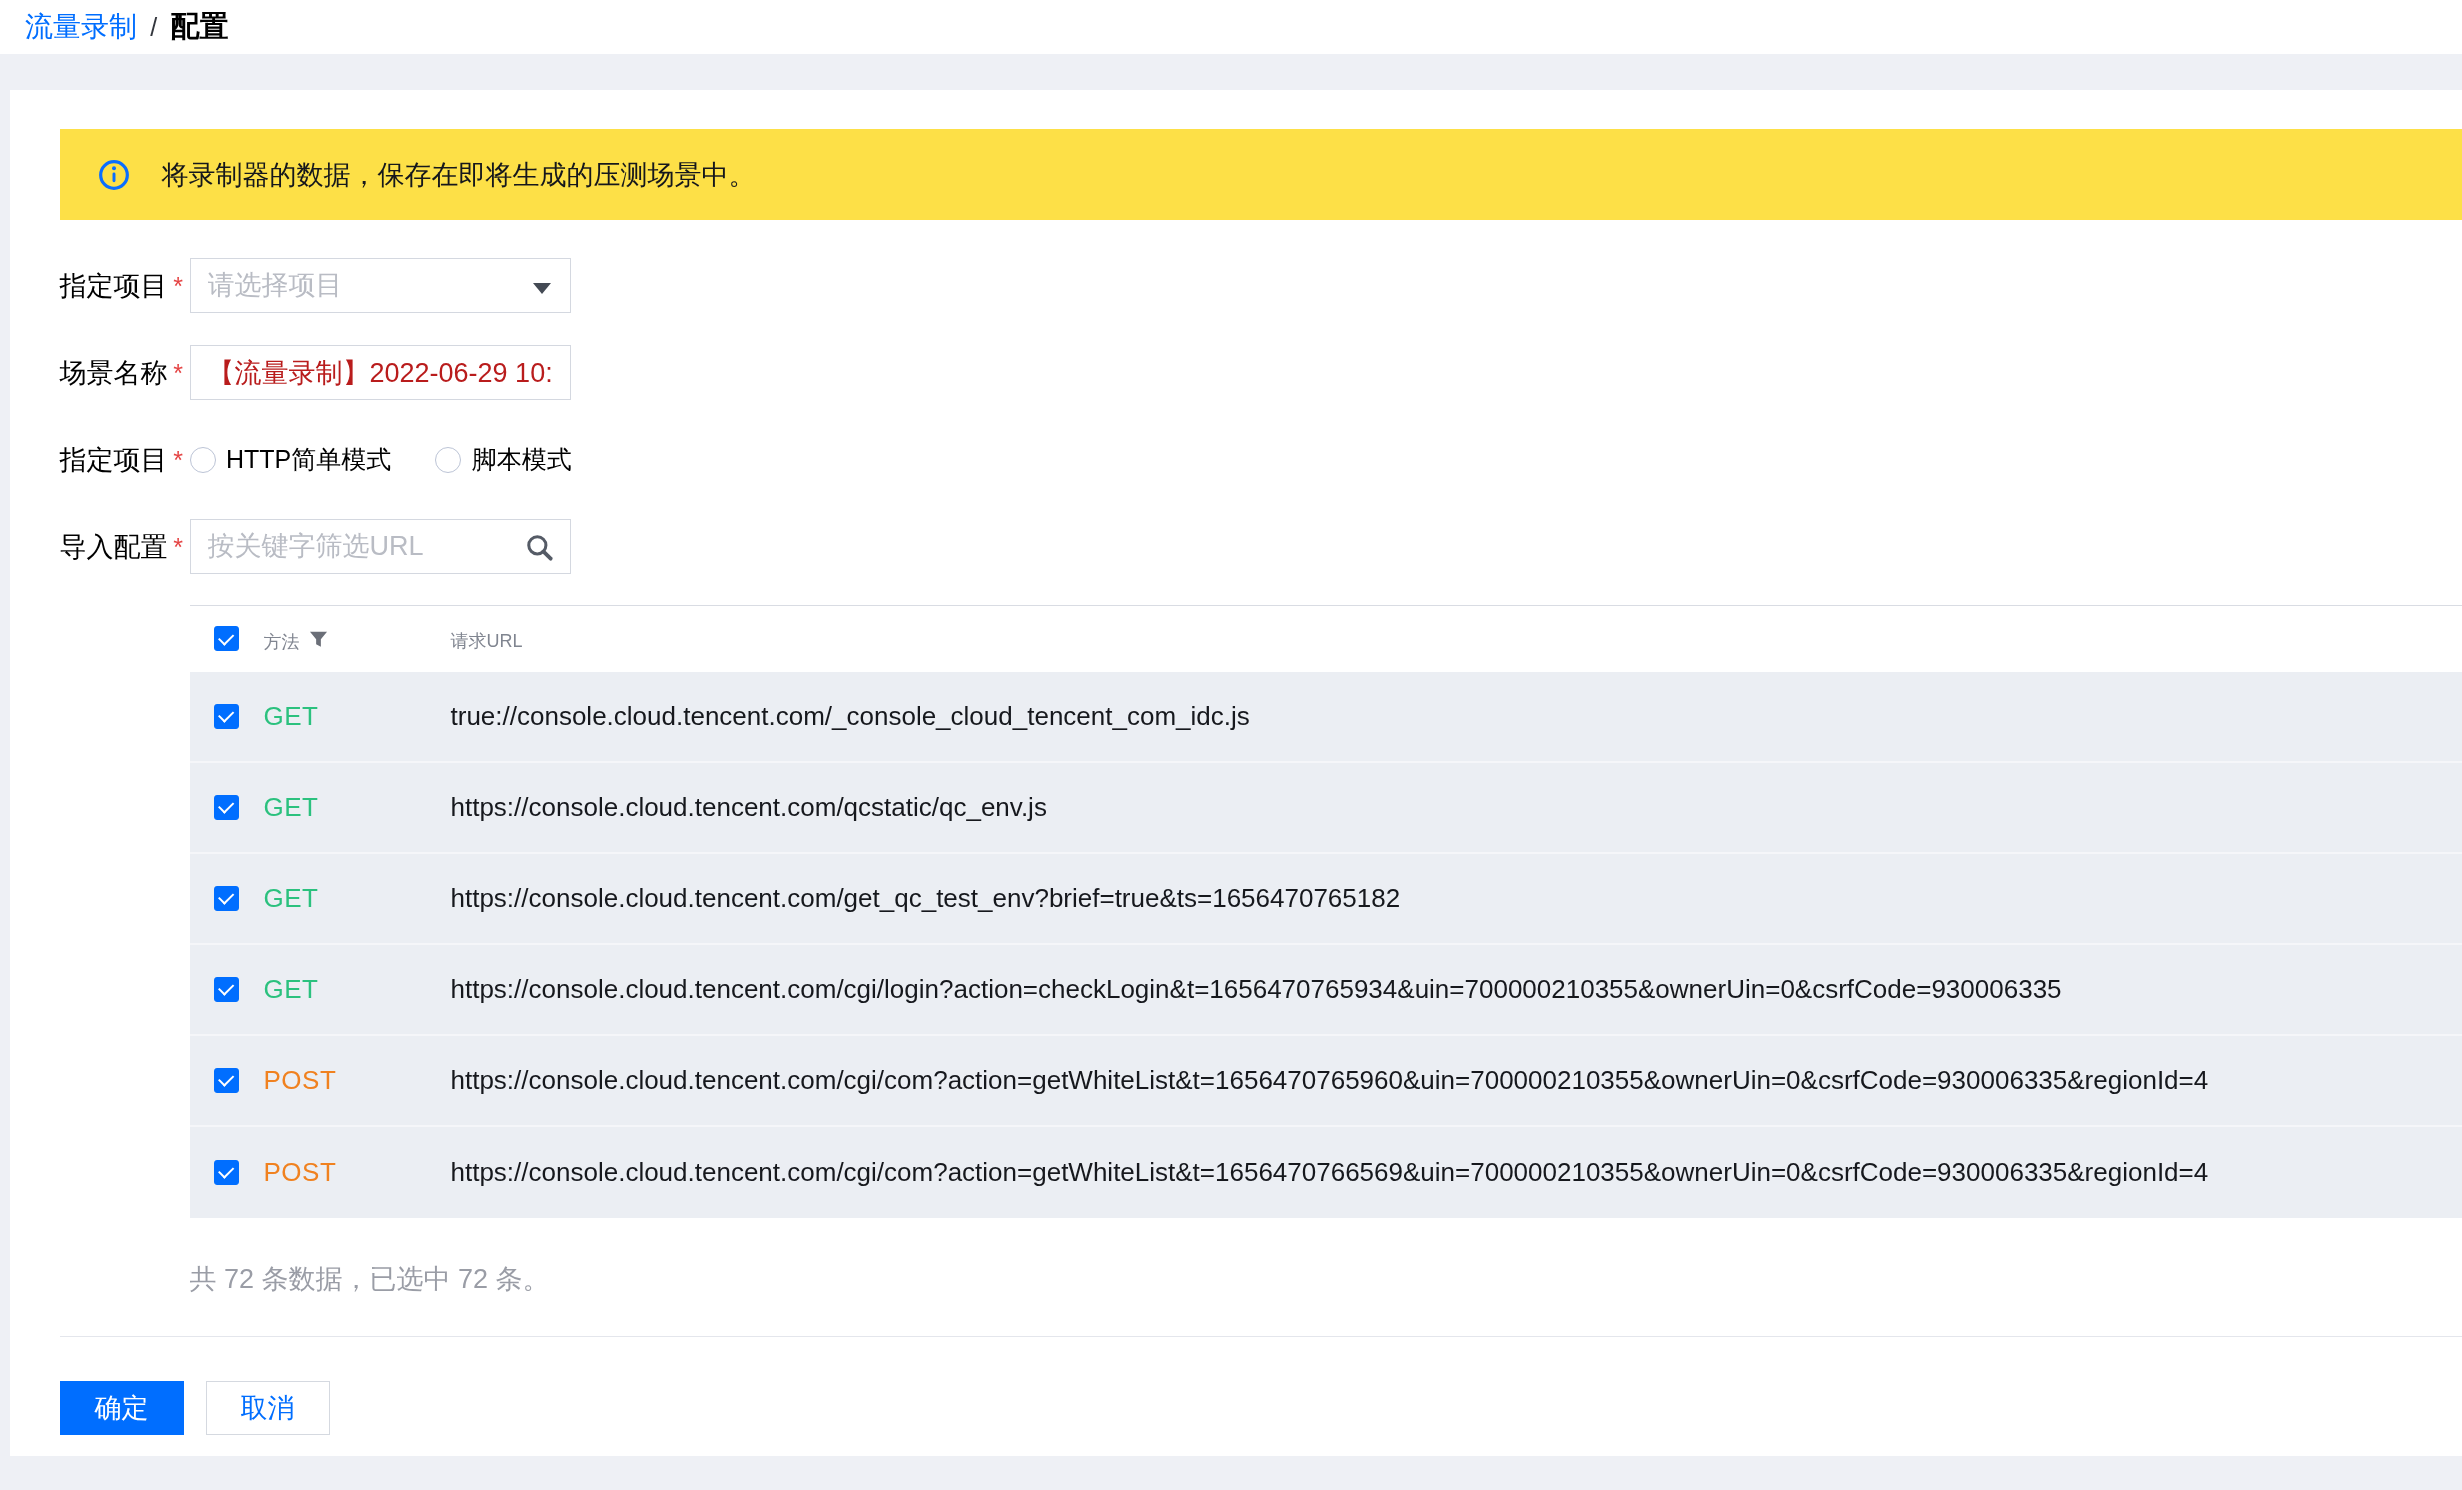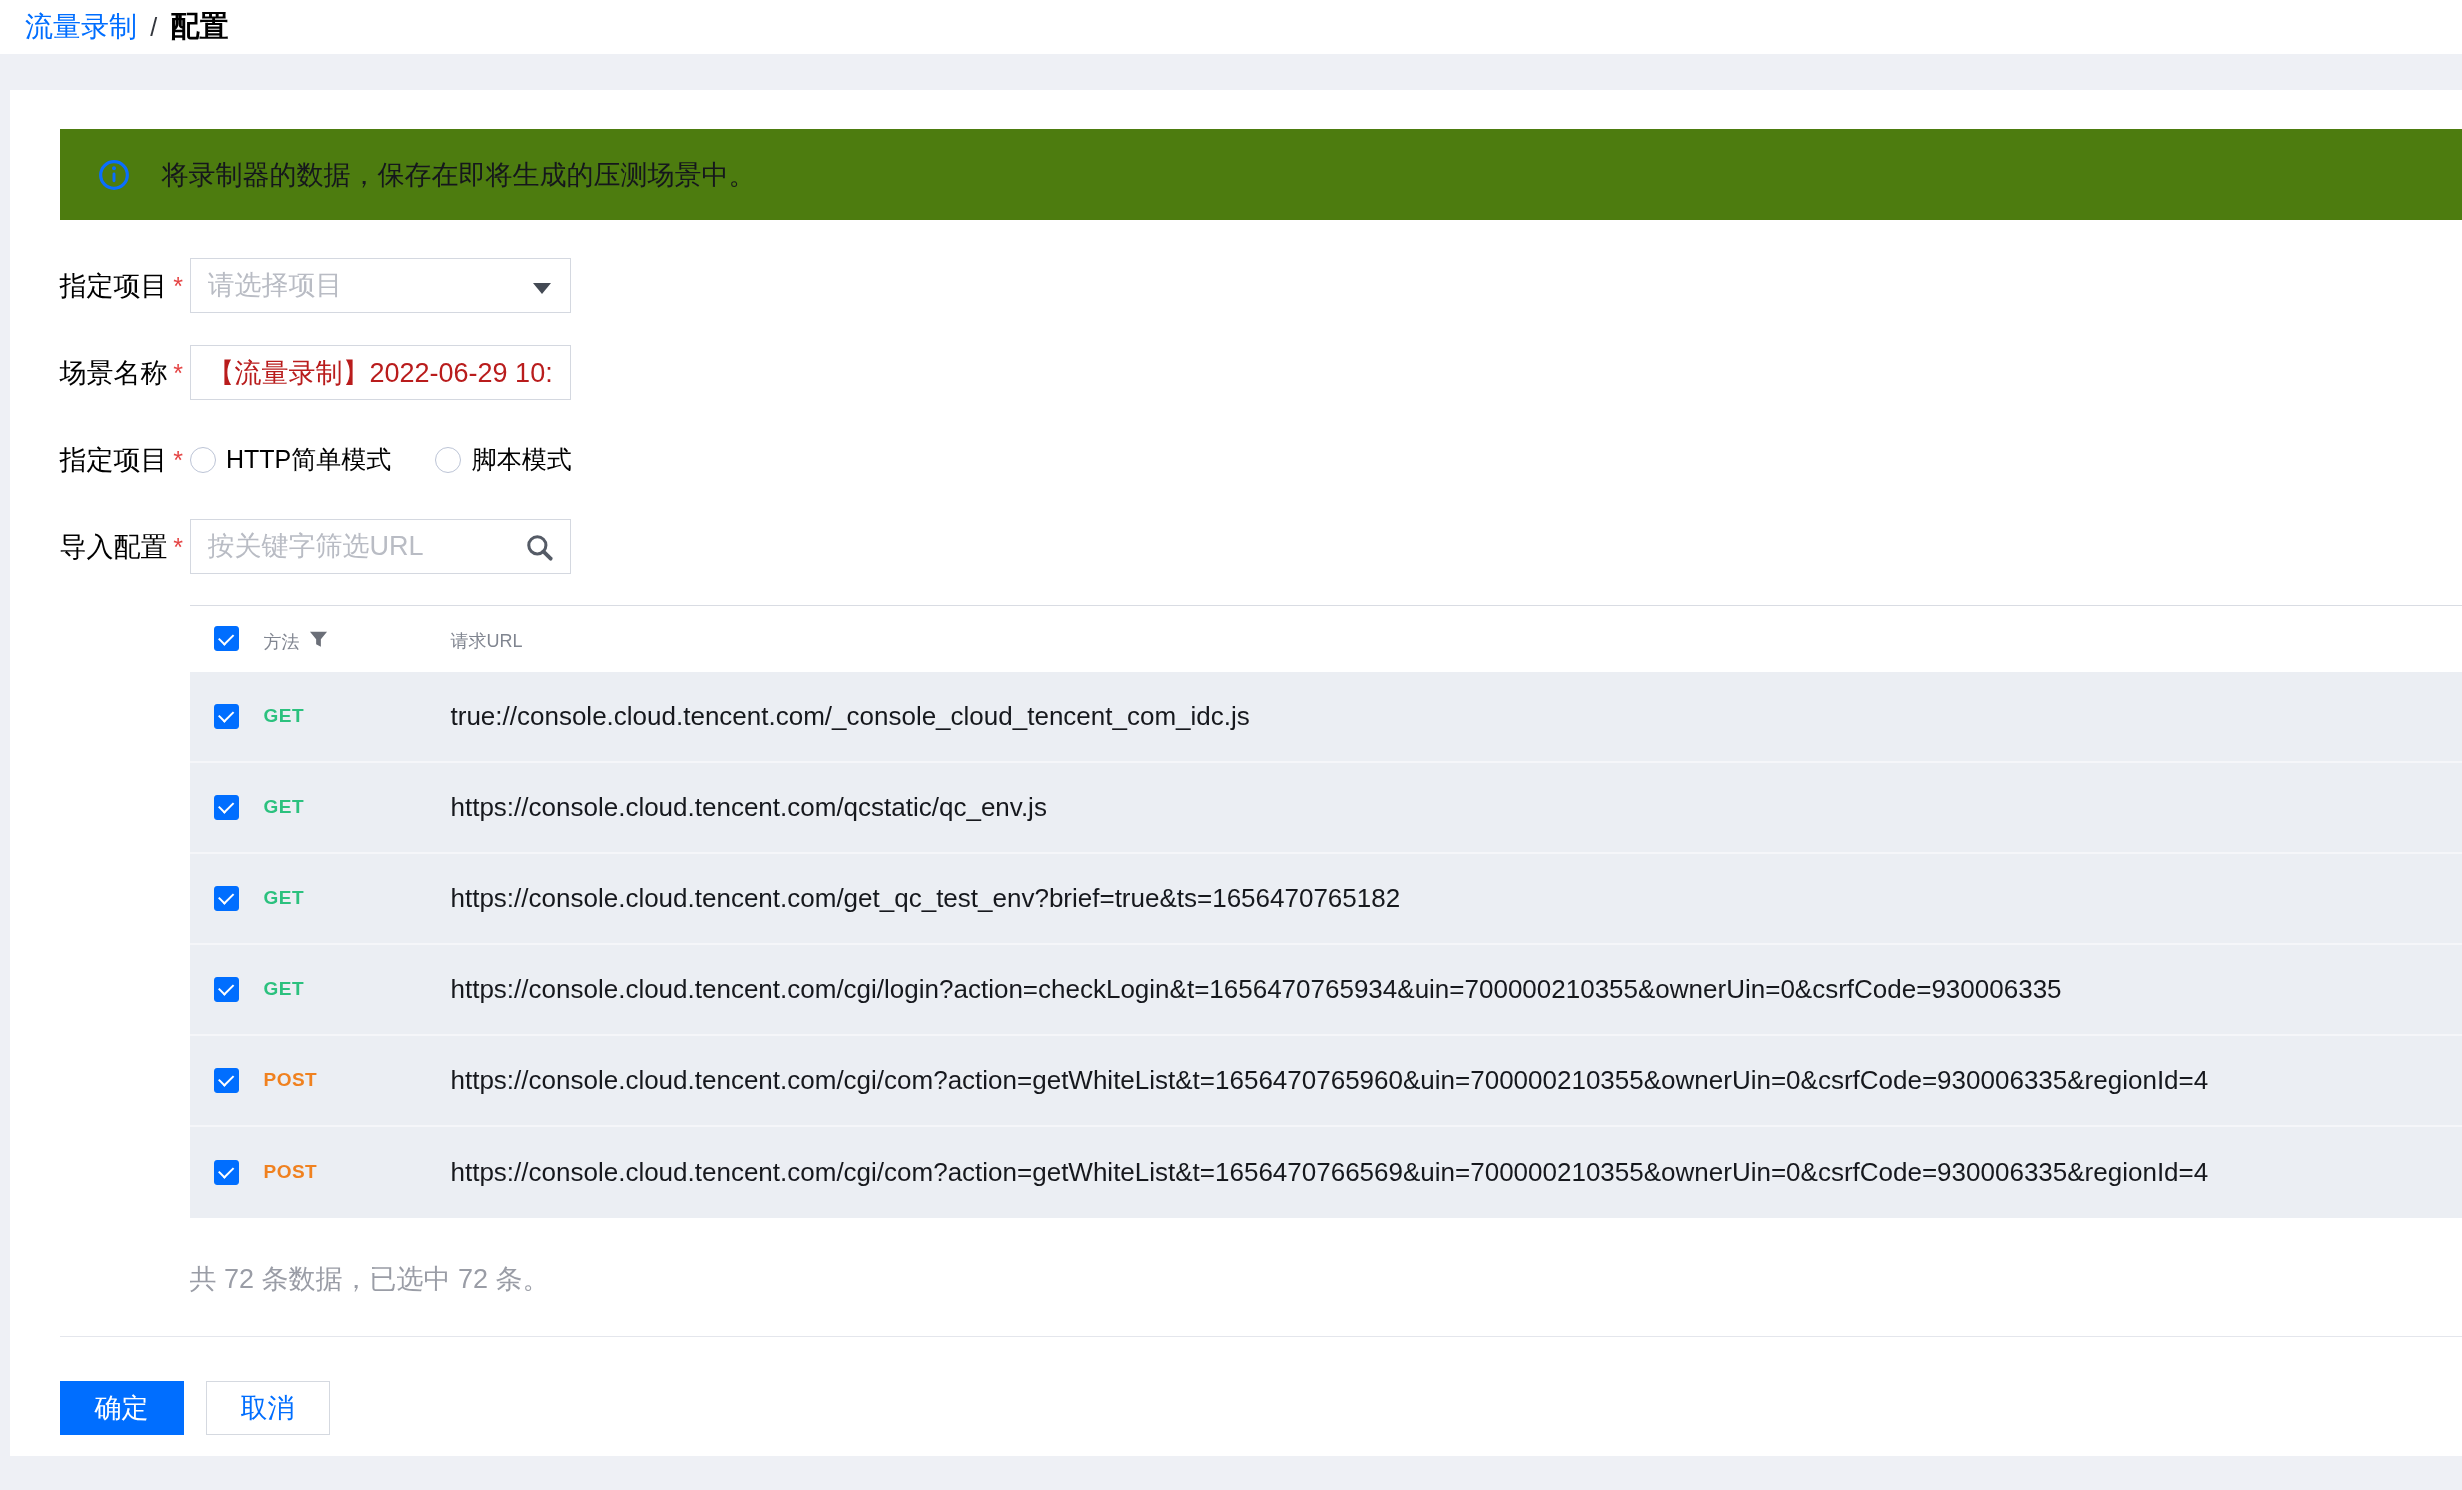--- a/index.html
+++ b/index.html
@@ -25,21 +25,21 @@
     margin:36px 0 0 9.5px;
     width:calc(100% - 9.5px);
     height:1366px;
     background:#ffffff;
     padding:39px 0 0 50px;
   }
 
   
   .banner {
     height:91px; width:100%;
-    background:#4d7c0f;
+    background:#fde047;
     display:flex; align-items:center;
     padding-left:38px;
   }
   .banner .info-ic { width:32px; height:32px; flex:0 0 auto; }
   .banner-text { margin-left:32px; color:#15171c; font-size:27px; }
 
   
   .form { margin-top:38px; }
   .form-row { display:flex; align-items:center; margin-bottom:32px; min-height:55px; }
   .form-label { width:130px; flex:0 0 auto; font-size:27px; color:#000; }
@@ -95,21 +95,21 @@
     width:25px; height:25px; border:1px solid #b9bfcc; border-radius:2.9px;
     background:#fff; position:relative; cursor:pointer;
   }
   .checkbox.checked { background:#006eff; border-color:#006eff; }
   .checkbox.checked::after {
     content:""; position:absolute; left:4.8px; top:5.7px;
     width:12.4px; height:6.7px;
     border-left:2.9px solid #fff; border-bottom:2.9px solid #fff;
     transform:rotate(-45deg);
   }
-  .method { font-weight:700; font-size:19px; letter-spacing:0.5px; }
+  .method { font-weight:400; font-size:26px; letter-spacing:0.5px; }
   .m-get  { color:#2bc17e; }
   .m-post { color:#f0811f; }
   .url-text { font-size:26px; color:#16181d; }
 
   .summary { margin:43px 0 0 130px; color:#9a9da6; font-size:27px; }
 
   .divider { margin-top:39px; height:1px; background:#e4e6ec; width:100%; }
 
   
   .actions { margin-top:44px; display:flex; align-items:flex-end; }

